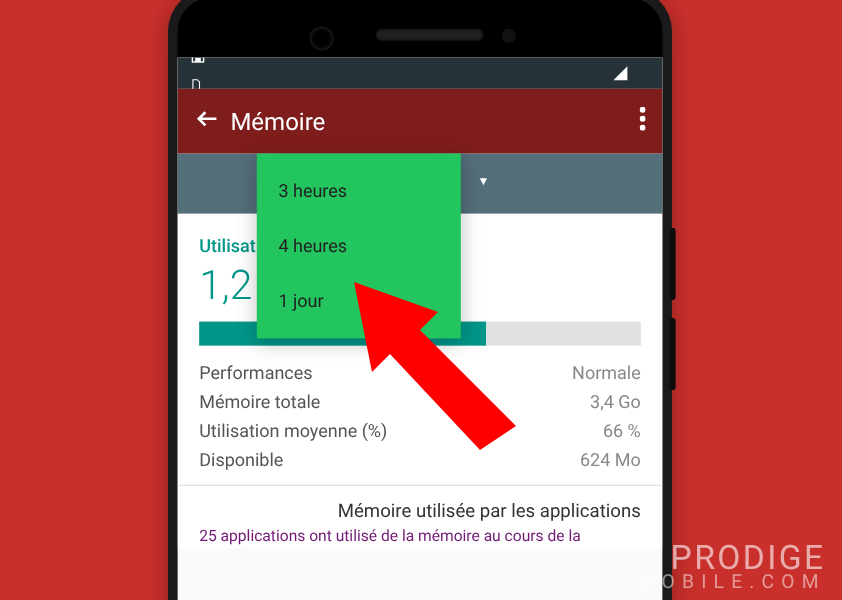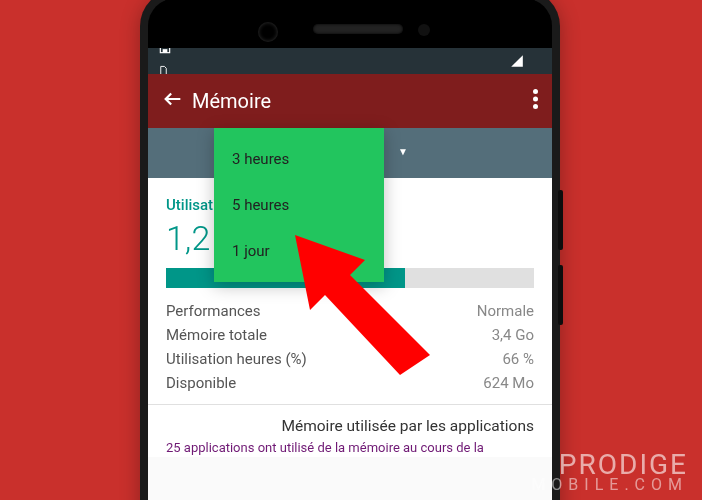--- a/index.html
+++ b/index.html
@@ -146,21 +146,21 @@
             </svg>
         </span>
       </div>
 
       <div class="subheader">
         <div class="dropdown-anchor"></div>
         <span class="caret">▼</span>
 
         <div class="dropdown-menu">
           <div class="item">3 heures</div>
-          <div class="item">5 heures</div>
+          <div class="item">4 heures</div>
           <div class="item">1 jour</div>
         </div>
       </div>
 
       <div class="content">
         <div class="avg-label">Utilisati</div>
         <div class="avg-value">1,2</div>
 
         <div class="bar-wrap">
           <div class="bar-fill" style="width:65%"></div>
@@ -168,21 +168,21 @@
 
         <div class="stat-row">
           <span class="k">Performances</span>
           <span class="v">Normale</span>
         </div>
         <div class="stat-row">
           <span class="k">Mémoire totale</span>
           <span class="v">3,4 Go</span>
         </div>
         <div class="stat-row">
-          <span class="k">Utilisation heures (%)</span>
+          <span class="k">Utilisation moyenne (%)</span>
           <span class="v">66 %</span>
         </div>
         <div class="stat-row">
           <span class="k">Disponible</span>
           <span class="v">624 Mo</span>
         </div>
 
         <div class="divider"></div>
 
         <div>

